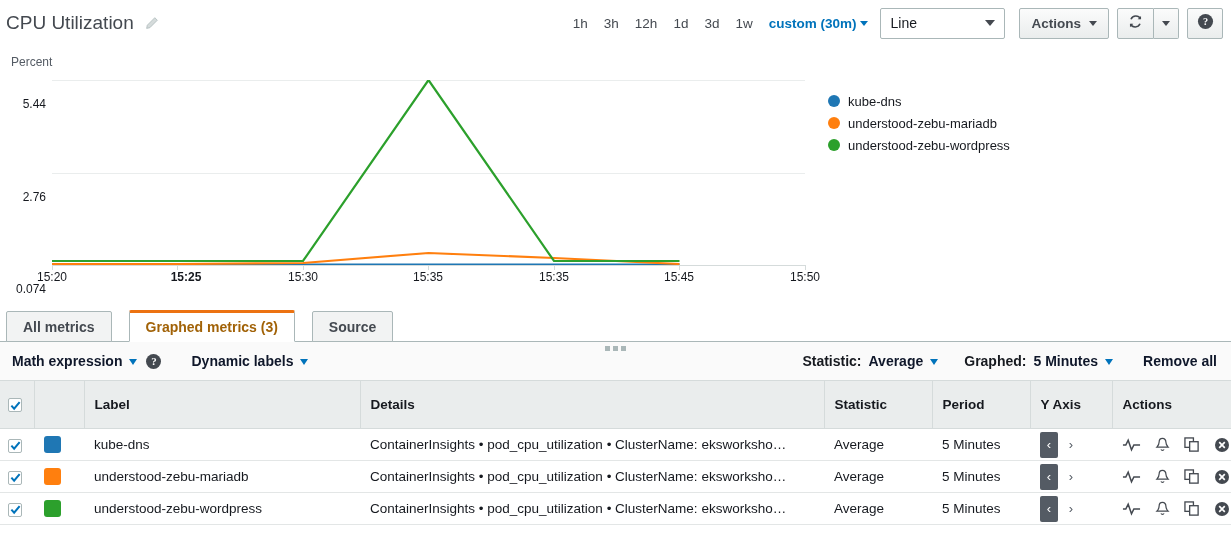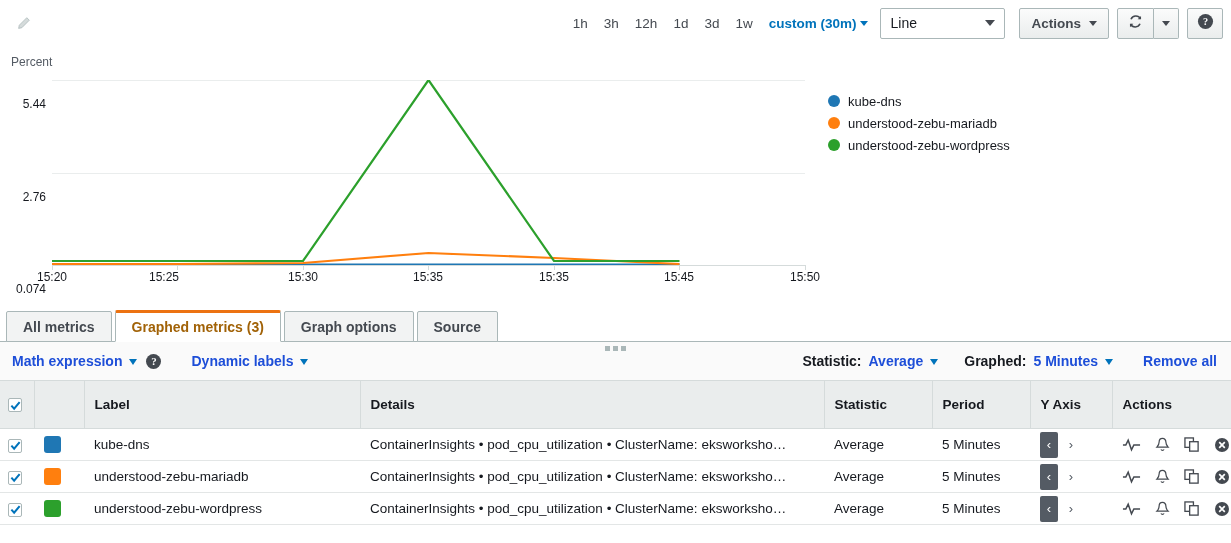--- a/index.html
+++ b/index.html
@@ -216,21 +216,21 @@
     height: 31px;
     display: flex;
     align-items: center;
     padding: 0 16px;
     font-size: 14px;
     font-weight: bold;
     color: #444950;
     background: #f2f3f3;
     border: 1px solid #aab7b8;
     border-radius: 2px 2px 0 0;
-    margin-right: 3px;
+    margin-right: 17px;
     cursor: pointer;
     position: relative;
     z-index: 1;
   }
   .tab.active {
     background: #ffffff;
     color: #a16207;
     border-top: 3px solid #ec7211;
     border-bottom: 1px solid #ffffff;
     z-index: 2;
@@ -242,21 +242,21 @@
     height: 39px;
     background: #fafafa;
     border-bottom: 1px solid #d5dbdb;
     display: flex;
     align-items: center;
     padding: 0 14px 0 12px;
   }
   .link-blue {
     font-size: 14px;
     font-weight: bold;
-    color: #1d4ed8;
+    color: #0f172a;
     cursor: pointer;
     white-space: nowrap;
   }
   .caret-b {
     width: 0; height: 0;
     border-left: 4.5px solid transparent;
     border-right: 4.5px solid transparent;
     border-top: 6px solid #0073bb;
     margin: 2px 0 0 7px;
     cursor: pointer;
@@ -347,20 +347,21 @@
   }
   .yaxis-btn.sel { background: #545b64; color: #fff; }
   .yaxis-btn.unsel { background: transparent; color: #545b64; margin-left: 4px; }
   .act-icons { display: flex; align-items: center; gap: 14px; }
   .act-icon { cursor: pointer; display: inline-flex; }
 </style>
 </head>
 <body>
 
 <div class="topbar">
+  <div class="graph-title">CPU Utilization</div>
   <span class="pencil-icon">
     <svg width="15" height="15" viewBox="0 0 16 16">
         <path d="M11.5 1.8l2.7 2.7-8 8-3.4.7.7-3.4 8-8z" fill="#d5dbdb" stroke="#aab7b8" stroke-width="0.8"></path>
       </svg>
   </span>
 
   <div class="topbar-right">
     <div class="range-list">
       <div class="range-item">1h</div>
       <div class="range-item">3h</div>
@@ -435,21 +436,21 @@
 
   <div class="xtick-mark" style="left:52px;"></div>
   <div class="xtick-mark" style="left:177px;"></div>
   <div class="xtick-mark" style="left:303px;"></div>
   <div class="xtick-mark" style="left:428px;"></div>
   <div class="xtick-mark" style="left:554px;"></div>
   <div class="xtick-mark" style="left:679px;"></div>
   <div class="xtick-mark" style="left:805px;"></div>
 
   <div class="xtick" style="left:52px;">15:20</div>
-  <div class="xtick" style="left:164px;">15:25</div>
+  <div class="xtick" style="left:186px;font-weight:bold;">15:25</div>
   <div class="xtick" style="left:303px;">15:30</div>
   <div class="xtick" style="left:428px;">15:35</div>
   <div class="xtick" style="left:554px;">15:35</div>
   <div class="xtick" style="left:679px;text-align:right;">15:45</div>
   <div class="xtick" style="left:805px;">15:50</div>
 
   <div class="legend">
     <div class="legend-row">
       <span class="legend-dot" style="background:#1f77b4"></span>
       <span class="legend-label">kube-dns</span>
@@ -467,21 +468,20 @@
   <div class="resize-handle">
     <span></span>
     <span></span>
     <span></span>
   </div>
 </div>
 
 <div class="tabs">
   <div class="tab">All metrics</div>
   <div class="tab active">Graphed metrics (3)</div>
-  <div class="tab">Graph options</div>
   <div class="tab">Source</div>
 </div>
 
 <div class="toolrow">
   <div class="tool-grp">
     <span class="link-blue">Math expression</span>
     <span class="caret-b"></span>
     <span class="help-dot">?</span>
   </div>
   <div class="tool-grp" style="margin-left:30px;">

